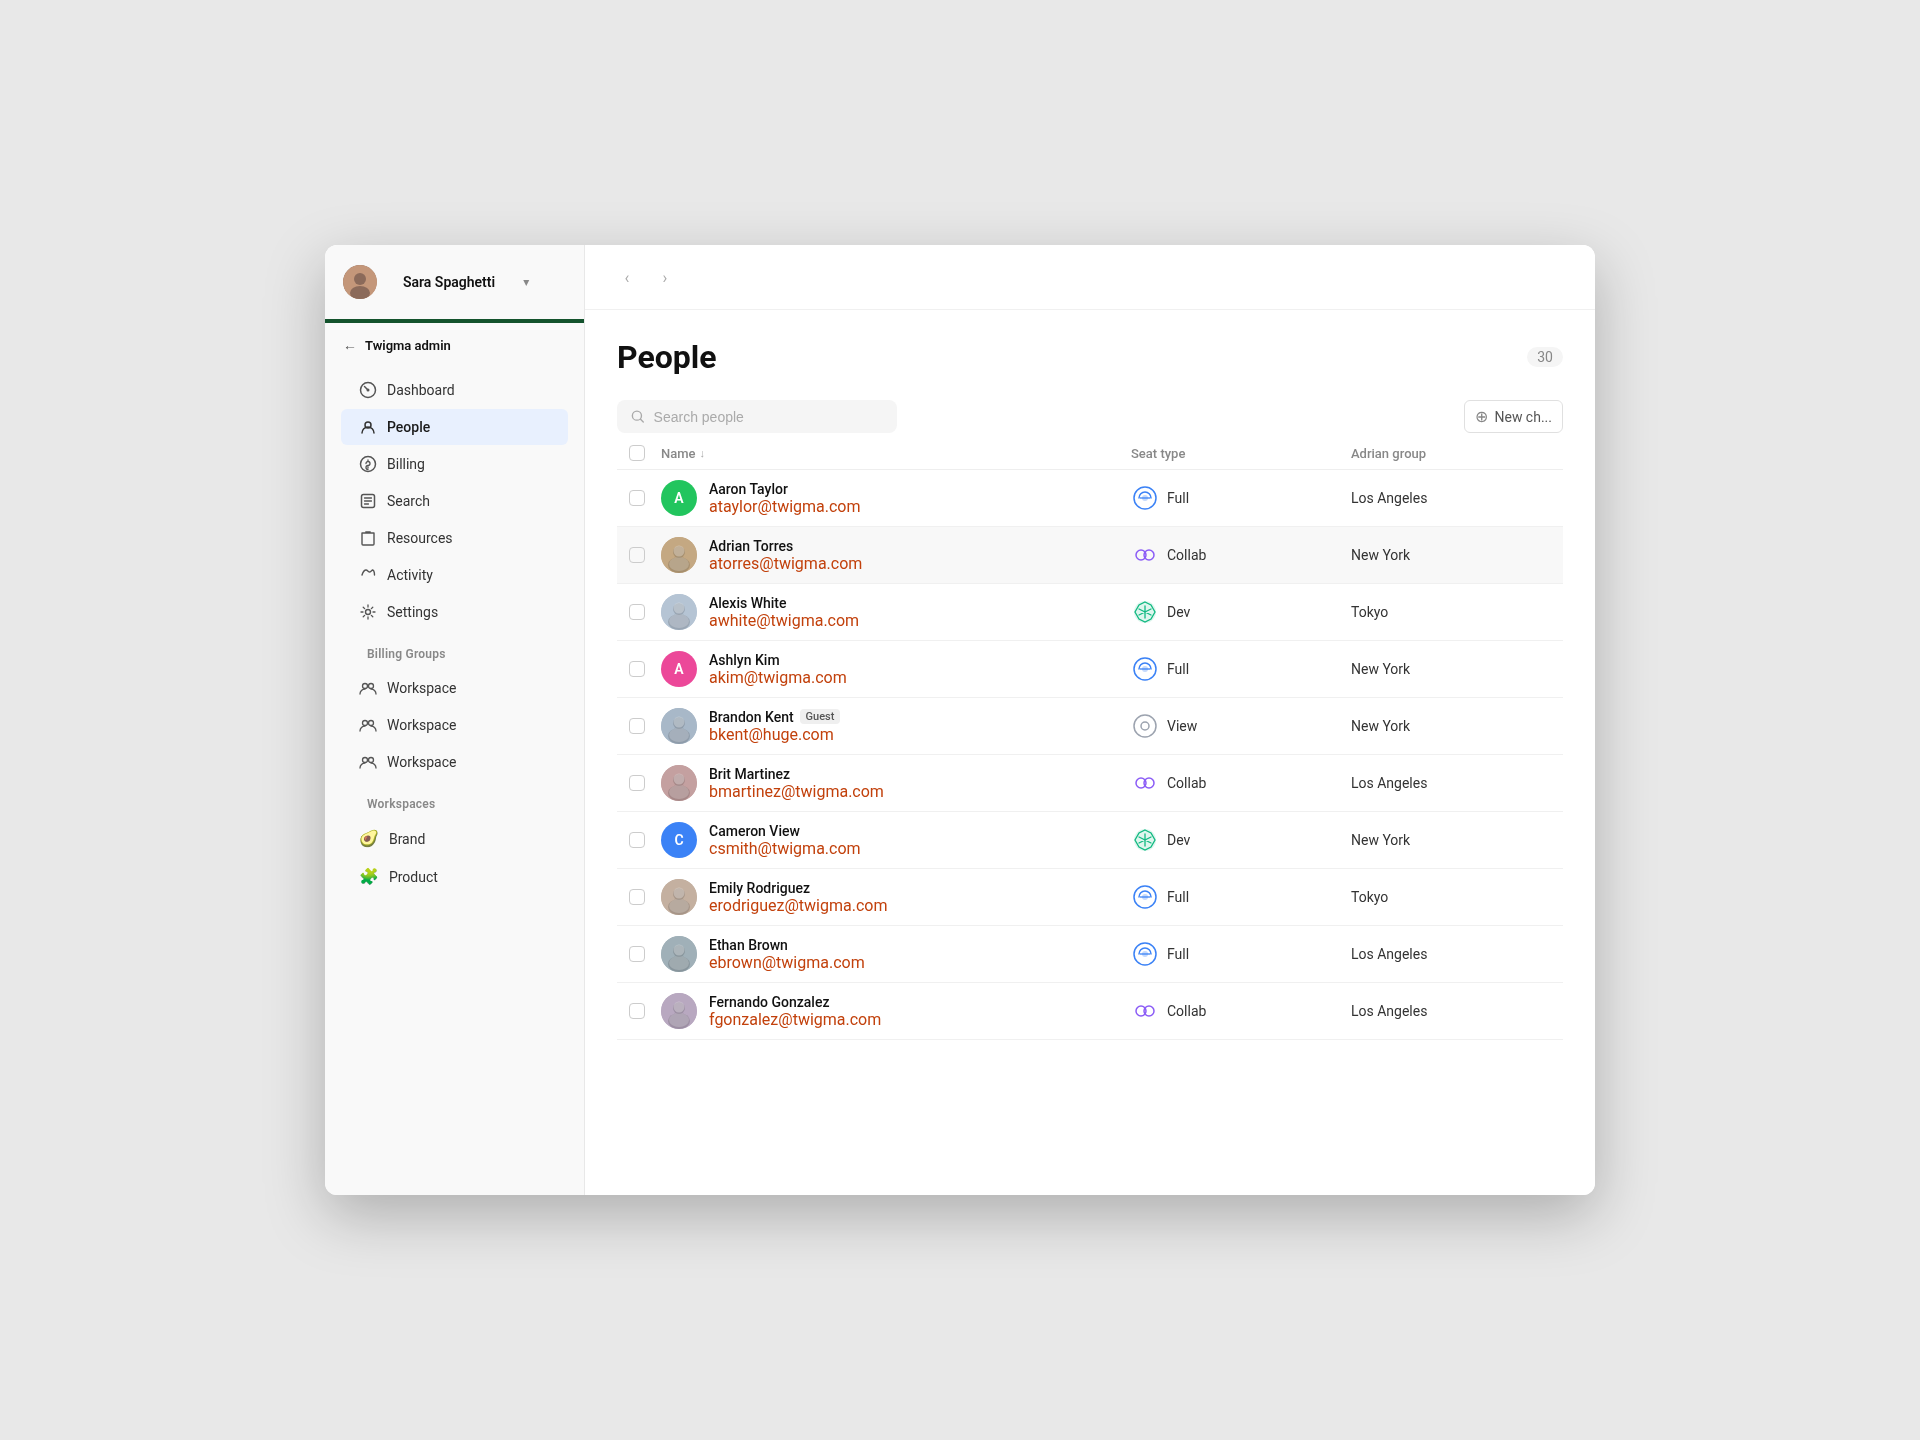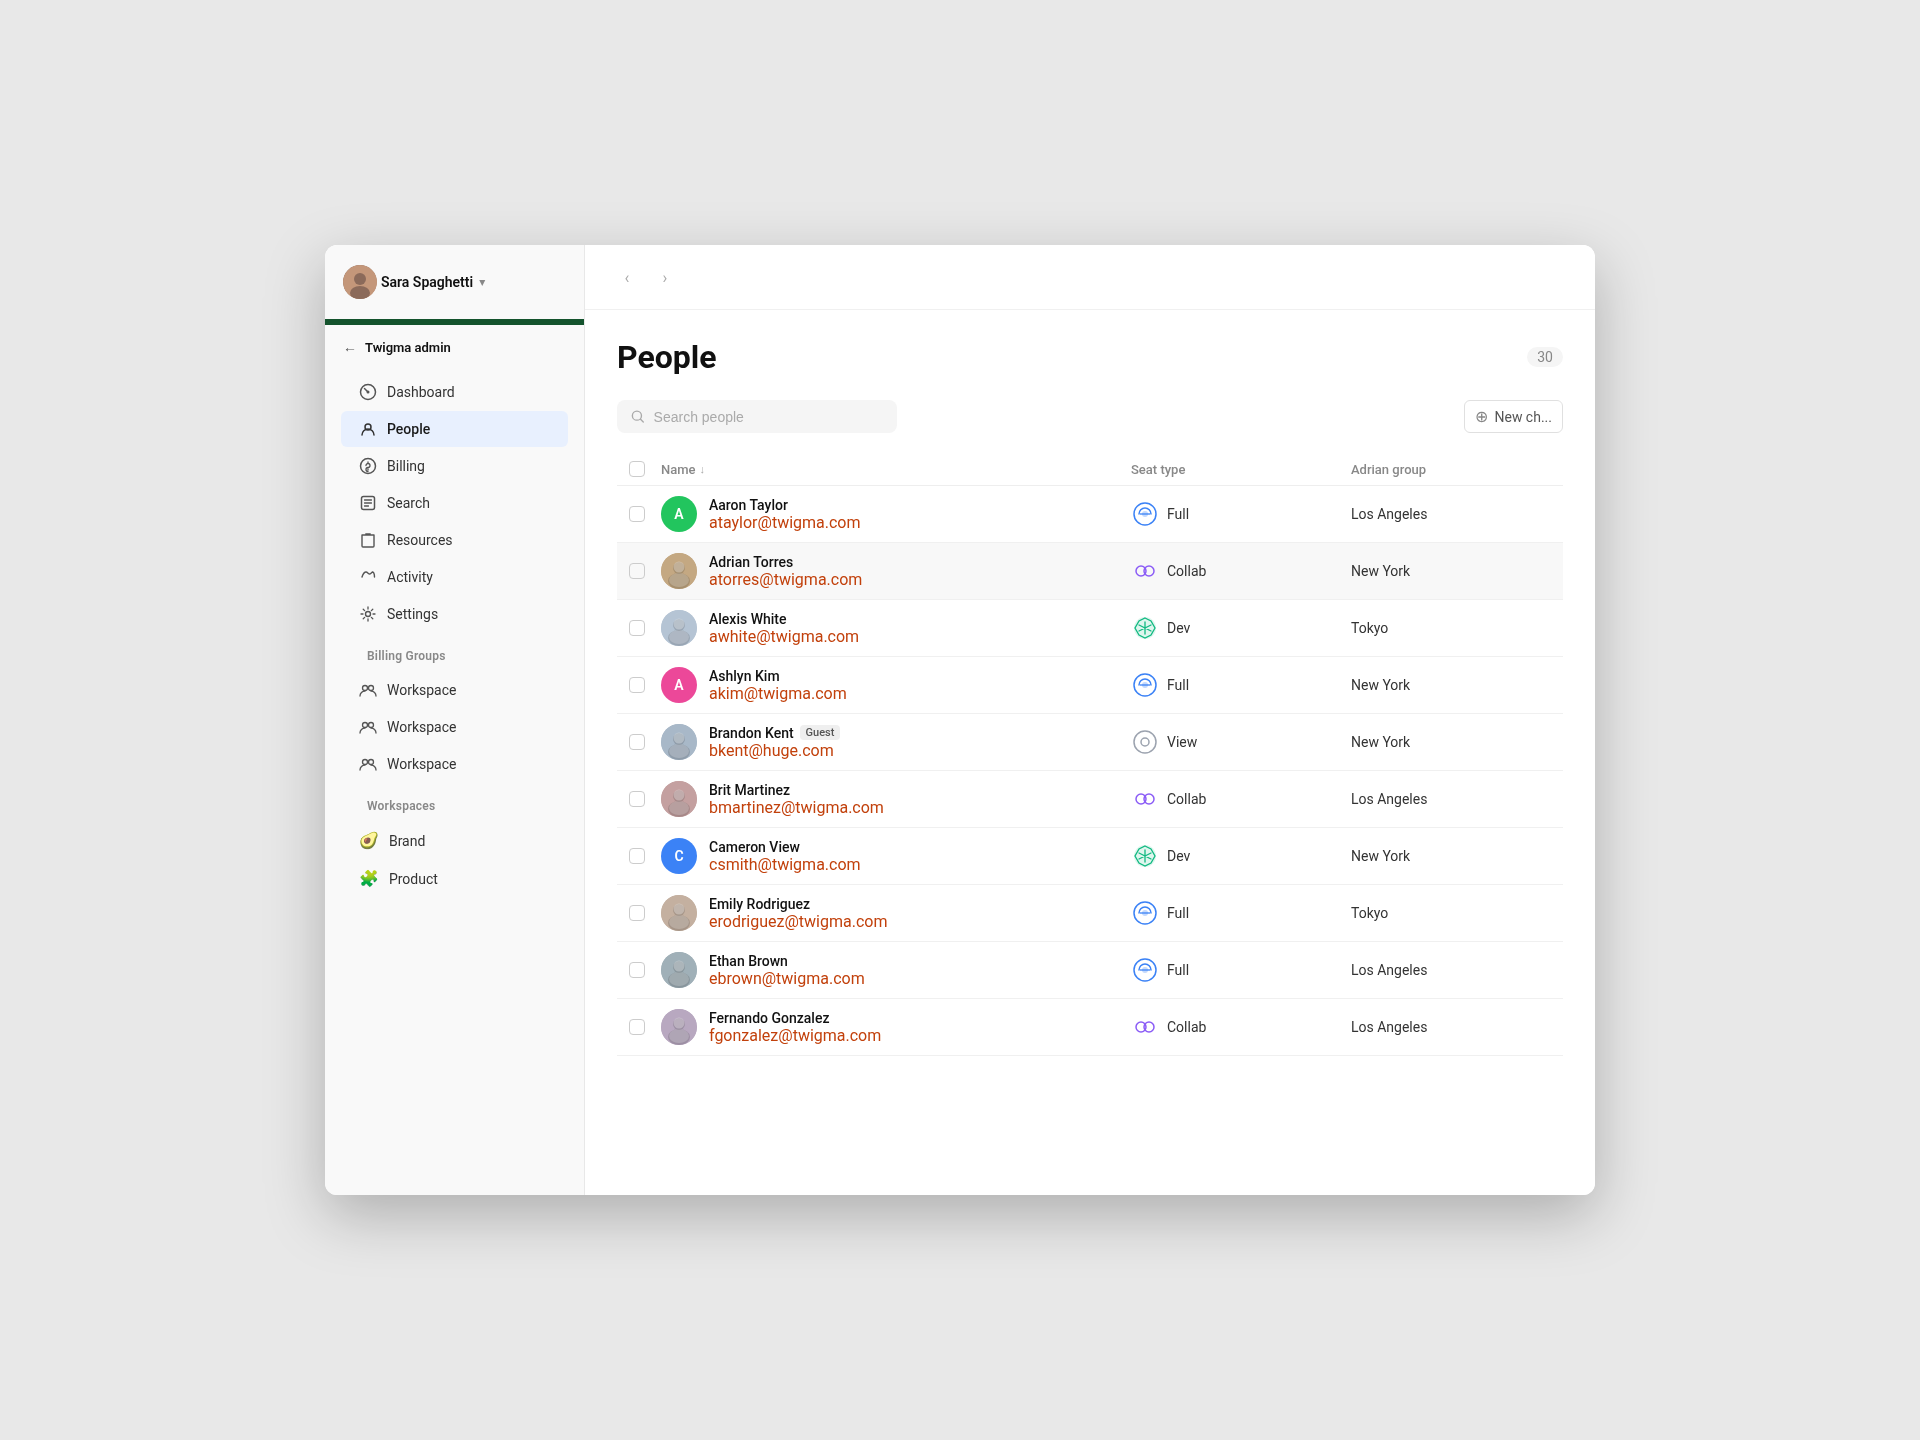--- a/index.html
+++ b/index.html
@@ -27,23 +27,23 @@
       background: #f9f9f9;
       border-right: 1px solid #e8e8e8;
       display: flex;
       flex-direction: column;
       padding: 0;
       overflow-y: auto;
     }
     .sidebar-header {
       display: flex;
       align-items: center;
-      gap: 4px;
+      gap: 26px;
       padding: 20px 18px;
-      border-bottom: 6px solid #14532d;
+      border-bottom: 4px solid #14532d;
     }
     .avatar-img {
       width: 34px;
       height: 34px;
       border-radius: 50%;
       background: linear-gradient(135deg, #8b6a5a, #c4977a);
       display: flex;
       align-items: center;
       justify-content: center;
       font-size: 14px;
@@ -149,21 +149,21 @@
     .count-badge {
       font-size: 14px;
       color: #888;
       background: #f5f5f5;
       border-radius: 12px;
       padding: 2px 10px;
     }
     .toolbar {
       display: flex;
       justify-content: space-between;
-      margin-bottom: 20px;
+      margin-bottom: 4px;
     }
     .search-box {
       display: flex;
       align-items: center;
       gap: 8px;
       background: #f5f5f5;
       border-radius: 8px;
       padding: 8px 14px;
       width: 280px;
     }

